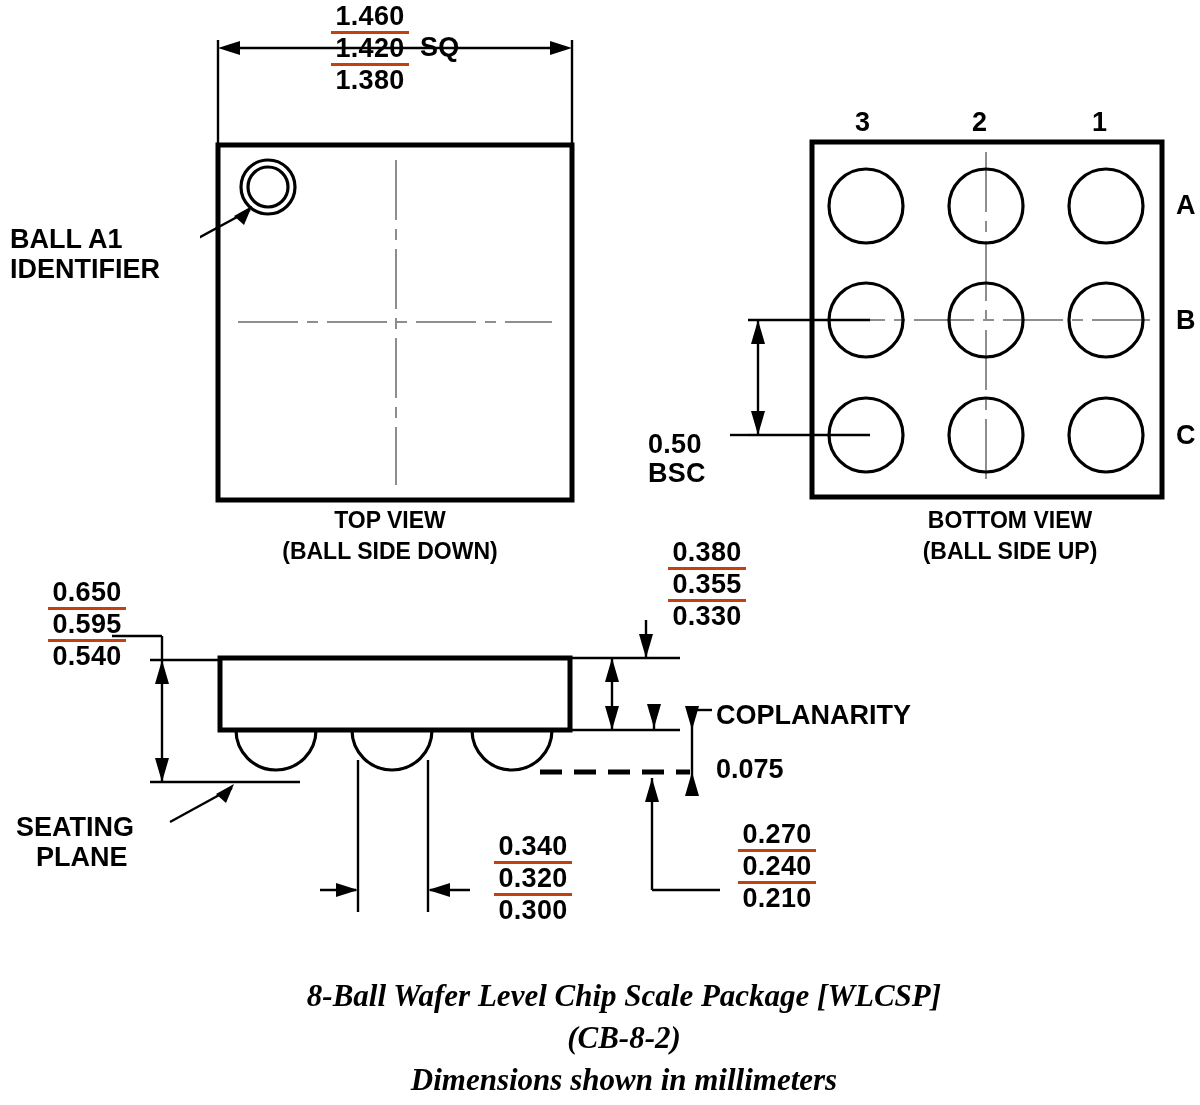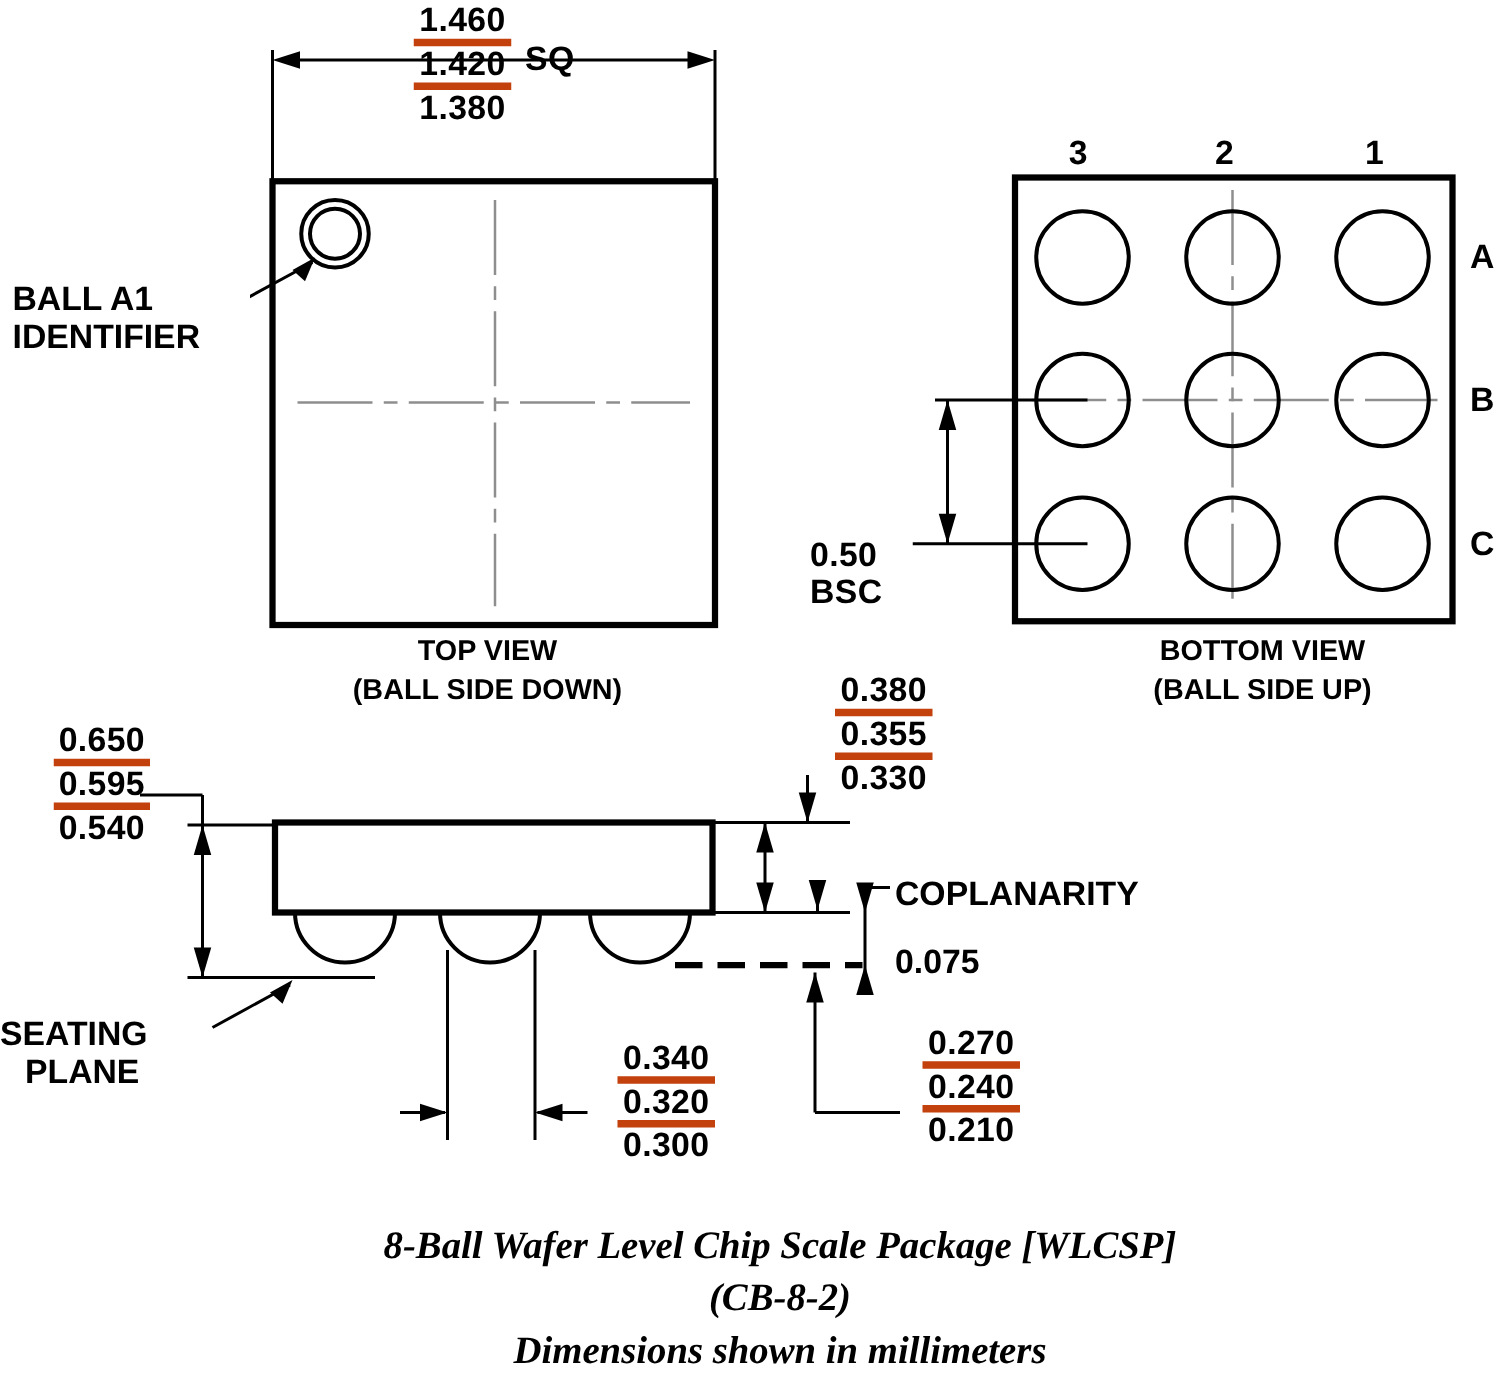--- a/index.html
+++ b/index.html
@@ -16,21 +16,21 @@
   .dimtext{
     font-weight:bold;
     font-size:27px;
     line-height:29px;
     letter-spacing:.3px;
     text-align:center;
     white-space:nowrap;
   }
   .stack{display:flex;flex-direction:column;align-items:center;}
   .stack > div{padding:0 4px;}
-  .ruled{border-bottom:6px solid #c2410c;}
+  .ruled{border-bottom:3px solid #c2410c;}
   .label{
     font-weight:bold;
     font-size:27px;
     line-height:30px;
     white-space:nowrap;
   }
   .viewlabel{
     font-weight:bold;
     font-size:23px;
     line-height:31px;
@@ -137,21 +137,21 @@
   <div class="abs dimtext" style="left:648px;top:430px;text-align:left;">
     <div>0.50</div>
     <div>BSC</div>
   </div>
 
   <div class="abs viewlabel" style="left:810px;top:505px;width:400px;">
     <div>BOTTOM VIEW</div>
     <div>(BALL SIDE UP)</div>
   </div>
 
-  <div class="abs dimtext stack" style="left:10px;top:578px;width:110px;align-items:flex-end;">
+  <div class="abs dimtext stack" style="left:32px;top:578px;width:110px;">
     <div class="ruled">0.650</div>
     <div class="ruled">0.595</div>
     <div>0.540</div>
   </div>
 
   <div class="abs dimtext stack" style="left:652px;top:538px;width:110px;">
     <div class="ruled">0.380</div>
     <div class="ruled">0.355</div>
     <div>0.330</div>
   </div>
@@ -202,21 +202,21 @@
     <line class="thin" x1="320" y1="330" x2="356" y2="330"></line>
     <line class="thin" x1="430" y1="330" x2="470" y2="330"></line>
     <polygon points="358,330 336,323 336,337" fill="#000"></polygon>
     <polygon points="428,330 450,323 450,337" fill="#000"></polygon>
 
     <line class="thin" x1="652" y1="218" x2="652" y2="330"></line>
     <line class="thin" x1="652" y1="330" x2="720" y2="330"></line>
     <polygon points="652,218 645,242 659,242" fill="#000"></polygon>
   </svg>
 
-  <div class="abs label" style="left:0px;top:812px;">
+  <div class="abs label" style="left:16px;top:812px;">
     <div>SEATING</div>
     <div style="padding-left:20px;">PLANE</div>
   </div>
 
   <div class="abs label" style="left:716px;top:700px;">COPLANARITY</div>
   <div class="abs label" style="left:716px;top:730px;margin-top:24px;">0.075</div>
 
   <div class="abs dimtext stack" style="left:478px;top:832px;width:110px;">
     <div class="ruled">0.340</div>
     <div class="ruled">0.320</div>

